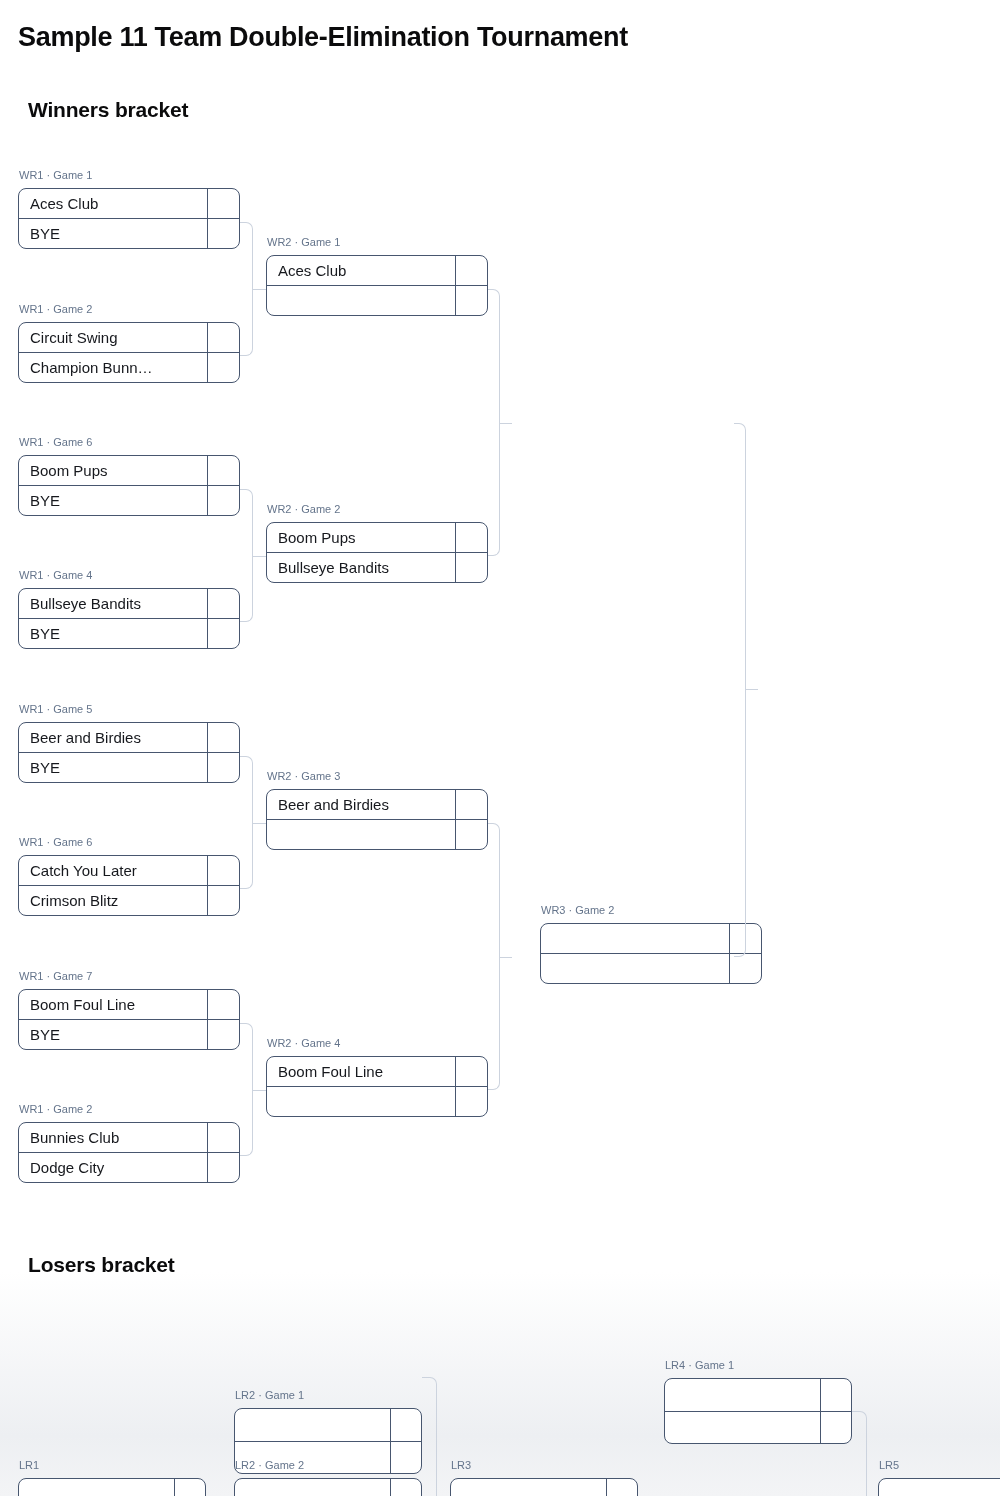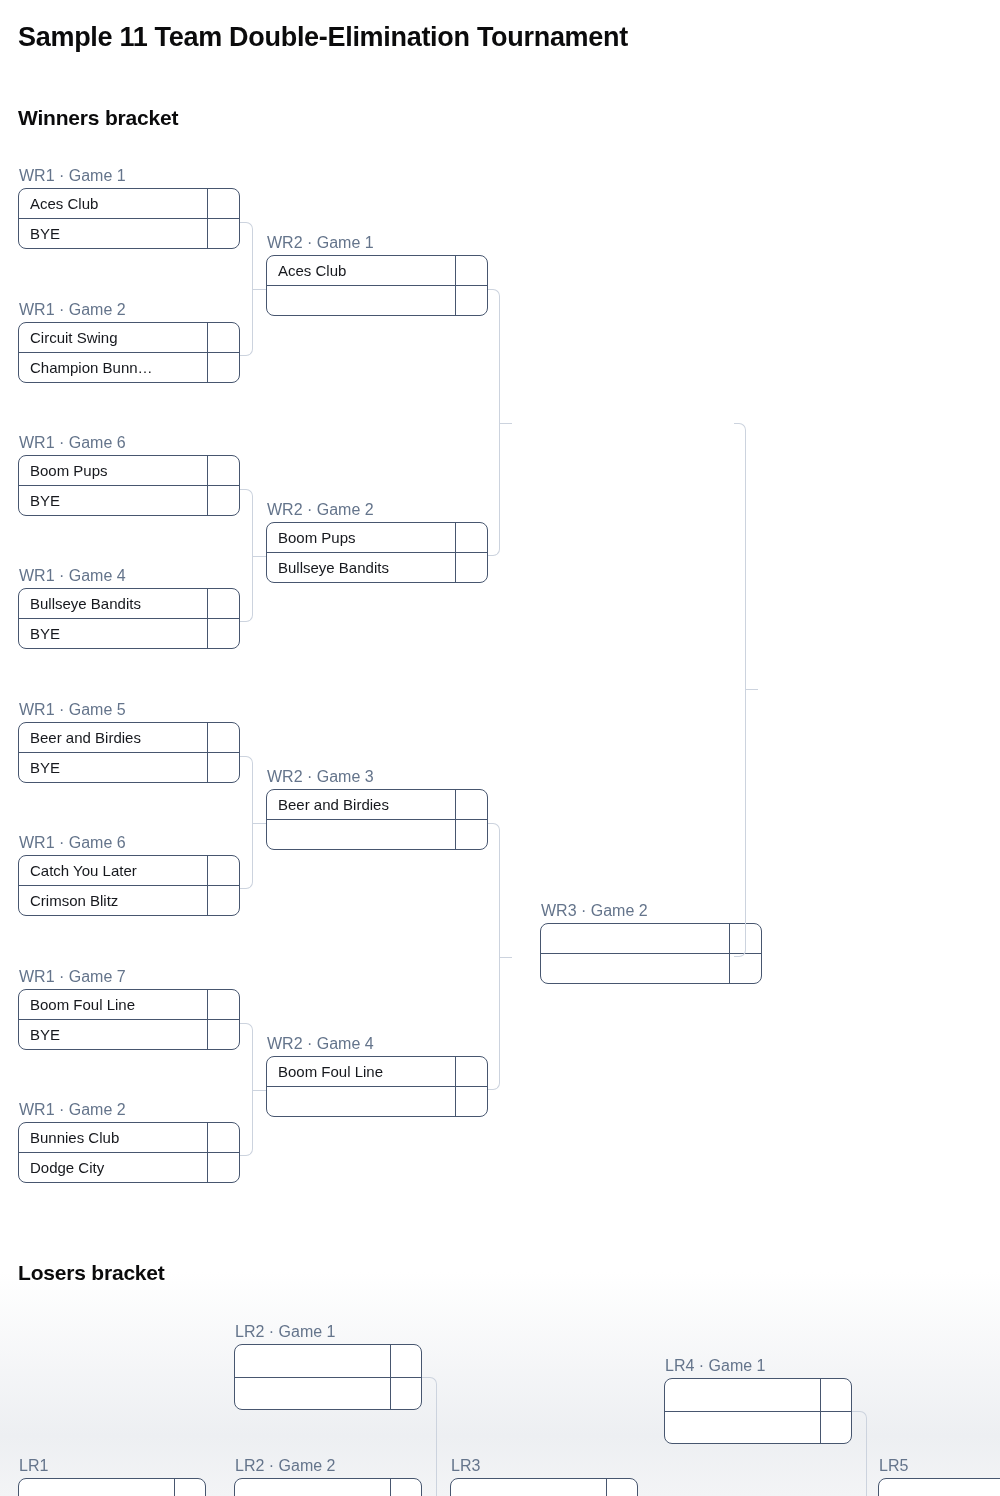--- a/index.html
+++ b/index.html
@@ -3,26 +3,26 @@
 <meta charset="utf-8">
 <title>Bracket</title>
 <style>
   html,body{margin:0;padding:0;background:#fff;}
   .page{
     position:relative;width:1000px;height:1496px;overflow:hidden;
     font-family:"Liberation Sans","DejaVu Sans",sans-serif;
     background:linear-gradient(180deg,#ffffff 0%,#ffffff 85%,#edeff2 96%,#f3f4f6 100%);
   }
   .h1{position:absolute;left:18px;top:22px;font-size:27px;font-weight:700;color:#0b0b0c;letter-spacing:-.3px;}
-  .h2{position:absolute;left:18px;font-size:21px;font-weight:700;color:#0b0b0c;letter-spacing:-.2px;margin-top:8px;}
+  .h2{position:absolute;left:28px;font-size:21px;font-weight:700;color:#0b0b0c;letter-spacing:-.2px;}
   .h2-winners{top:98px;}
   .h2-losers{top:1253px;}
 
   .match{position:absolute;}
-  .match-label{font-size:16px;line-height:15px;color:#64748b;margin:0 0 5px 1px;white-space:nowrap;}
+  .match-label{font-size:11px;line-height:15px;color:#64748b;margin:0 0 5px 1px;white-space:nowrap;}
   .match-box{
     width:222px;height:61px;border:1.5px solid #47566f;border-radius:8px;
     background:#fff;overflow:hidden;display:flex;flex-direction:column;box-sizing:border-box;
   }
   .lb .match-box{width:188px;height:66px;}
   .slot{flex:1;display:flex;align-items:center;border-bottom:1.5px solid #47566f;min-height:0;}
   .slot:last-child{border-bottom:none;}
   .team{
     flex:1;min-width:0;padding-left:11px;font-size:15px;color:#16181d;
     white-space:nowrap;overflow:hidden;text-overflow:ellipsis;
@@ -221,21 +221,21 @@
           <span class="score"></span>
         </div>
       <div class="slot">
           <span class="team"></span>
           <span class="score"></span>
         </div>
     </div>
   </div>
 
 
-  <div class="match lb" style="left:234px;top:1324px">
+  <div class="match lb" style="left:234px;top:1388px">
     <div class="match-label">LR2 · Game 1</div>
     <div class="match-box">
       <div class="slot">
           <span class="team"></span>
           <span class="score"></span>
         </div>
       <div class="slot">
           <span class="team"></span>
           <span class="score"></span>
         </div>

